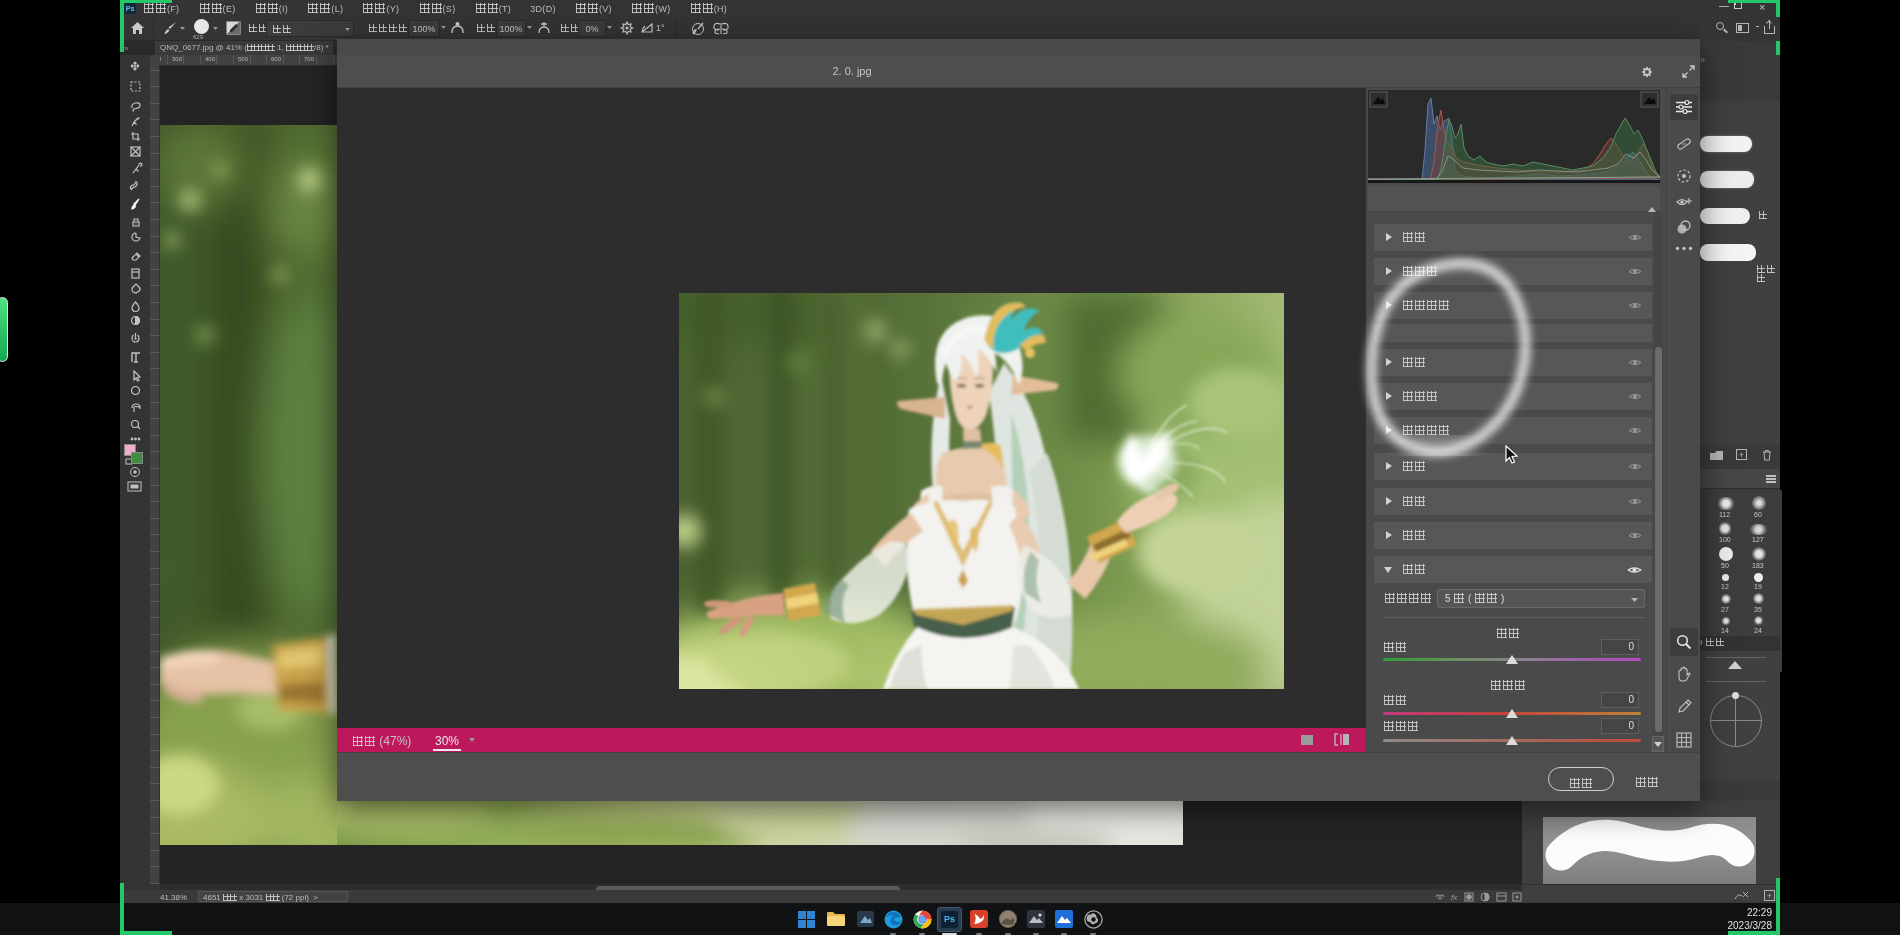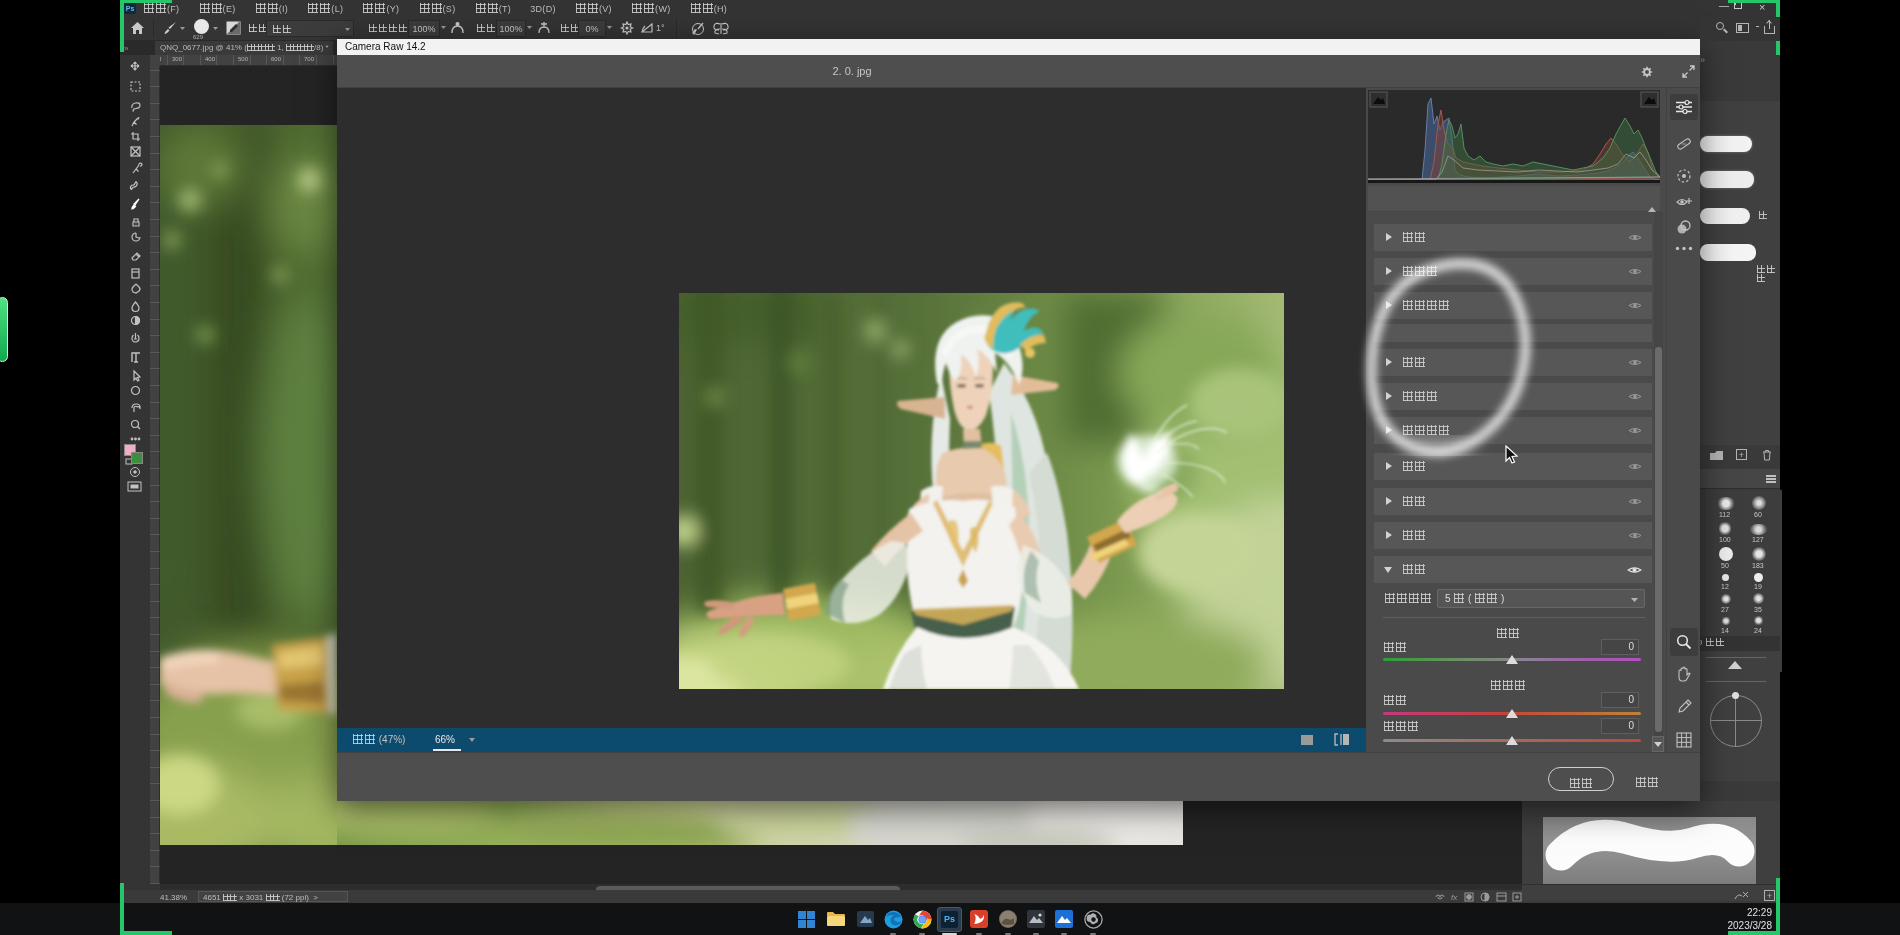--- a/index.html
+++ b/index.html
@@ -394,21 +394,20 @@
   </div>
   <div class="abs" style="left:0px;top:843px;width:258px;height:1px;background:#2e2e2e;"></div>
   <svg class="abs" style="left:212px;top:850px;" width="16" height="10" viewBox="0 0 16 10">
         <path d="M1 8 Q4 2 8 5 M9 6 L14 1 M9 1 L14 6" stroke="#b0b0b0" fill="none"></path>
       </svg>
   <div class="abs" style="left:242px;top:849px;width:11px;height:11px;border:1px solid #b0b0b0;color:#b0b0b0;font-size:9px;text-align:center;line-height:10px;">+</div>
 </div>
 
 <div class="abs" id="acr" style="left:337px;top:39px;width:1363px;height:762px;background:#4a4a4a;box-shadow:0 8px 30px rgba(0,0,0,.55);">
 
-  <div class="abs" style="left:0;top:0;width:1363px;height:16px;background:#f2f2f2;color:#111;font-size:10px;line-height:16px;padding-left:8px;">Camera Raw 14.2</div>
 
   <div class="abs" style="left:0;top:16px;width:1363px;height:33px;background:#4e4e4e;border-bottom:1px solid #404040;"></div>
   <div class="abs" style="left:480px;top:26px;width:70px;text-align:center;color:#c6c6c6;font-size:11px;">2. 0. jpg</div>
 
   <svg class="abs" style="left:1303px;top:26px;" width="14" height="14" viewBox="0 0 14 14">
         <path d="M7 1 L8.2 3.5 L11 3 L10.2 5.8 L12.7 7 L10.2 8.2 L11 11 L8.2 10.5 L7 13 L5.8 10.5 L3 11 L3.8 8.2 L1.3 7 L3.8 5.8 L3 3 L5.8 3.5 Z" fill="#c9c9c9"></path>
         <circle cx="7" cy="7" r="2" fill="#4e4e4e"></circle>
       </svg>
   <svg class="abs" style="left:1345px;top:26px;" width="13" height="13" viewBox="0 0 13 13">
         <path d="M8 1 L12 1 L12 5 M12 1 L7.5 5.5 M5 12 L1 12 L1 8 M1 12 L5.5 7.5" stroke="#c9c9c9" stroke-width="1.3" fill="none"></path>
@@ -554,23 +553,23 @@
       <path d="M450 190 Q436 160 452 140 Q462 152 464 168 Q468 146 490 138 Q496 158 480 176 Q466 188 456 192 Z" fill="#ffffff"></path>
       <path d="M460 190 Q470 196 482 194 L476 200 Q464 200 458 194 Z" fill="#f2faf0"></path>
     </g>
     <g stroke="#e8f5e2" stroke-width="1.4" fill="none" opacity=".85" filter="url(#pb2)">
       <path d="M478 160 Q500 140 524 136 Q540 134 548 140 M480 170 Q510 168 530 176 Q544 182 546 190 M474 150 Q488 122 508 112 M482 180 Q504 192 514 204"></path>
       <path d="M490 152 Q512 148 520 156 M486 144 Q502 130 518 128"></path>
     </g>
   </svg>
   </div>
 
-  <div class="abs" id="zoombar" style="left:0;top:689px;width:1029px;height:24px;background:#0c4a6e;color:#c2c2c2;font-size:10px;">
+  <div class="abs" id="zoombar" style="left:0;top:689px;width:1029px;height:24px;background:#be185d;color:#c2c2c2;font-size:12px;">
     <span class="abs" style="left:15px;top:6px;"><span class="cj"></span><span class="cj"></span> (47%)</span>
-    <span class="abs" style="left:98px;top:6px;color:#e8e8e8;">66%</span>
+    <span class="abs" style="left:98px;top:6px;color:#e8e8e8;">30%</span>
     <div class="abs" style="left:96px;top:21px;width:28px;height:2px;background:#e8e8e8;"></div>
     <div class="abs" style="left:132px;top:10px;width:6px;height:4px;background:#9a9a9a;clip-path:polygon(0 0,100% 0,50% 100%);"></div>
     <svg class="abs" style="left:963px;top:6px;" width="14" height="12" viewBox="0 0 14 12">
           <rect x="1" y="1" width="12" height="10" fill="#9a9a9a"></rect>
         </svg>
     <svg class="abs" style="left:997px;top:5px;" width="16" height="13" viewBox="0 0 16 13">
           <path d="M4 1 L1 1 L1 12 L4 12 M7 1 L7 12" stroke="#b5b5b5" stroke-width="1.4" fill="none"></path>
           <rect x="9" y="1" width="6" height="11" fill="#b5b5b5"></rect>
         </svg>
   </div>

